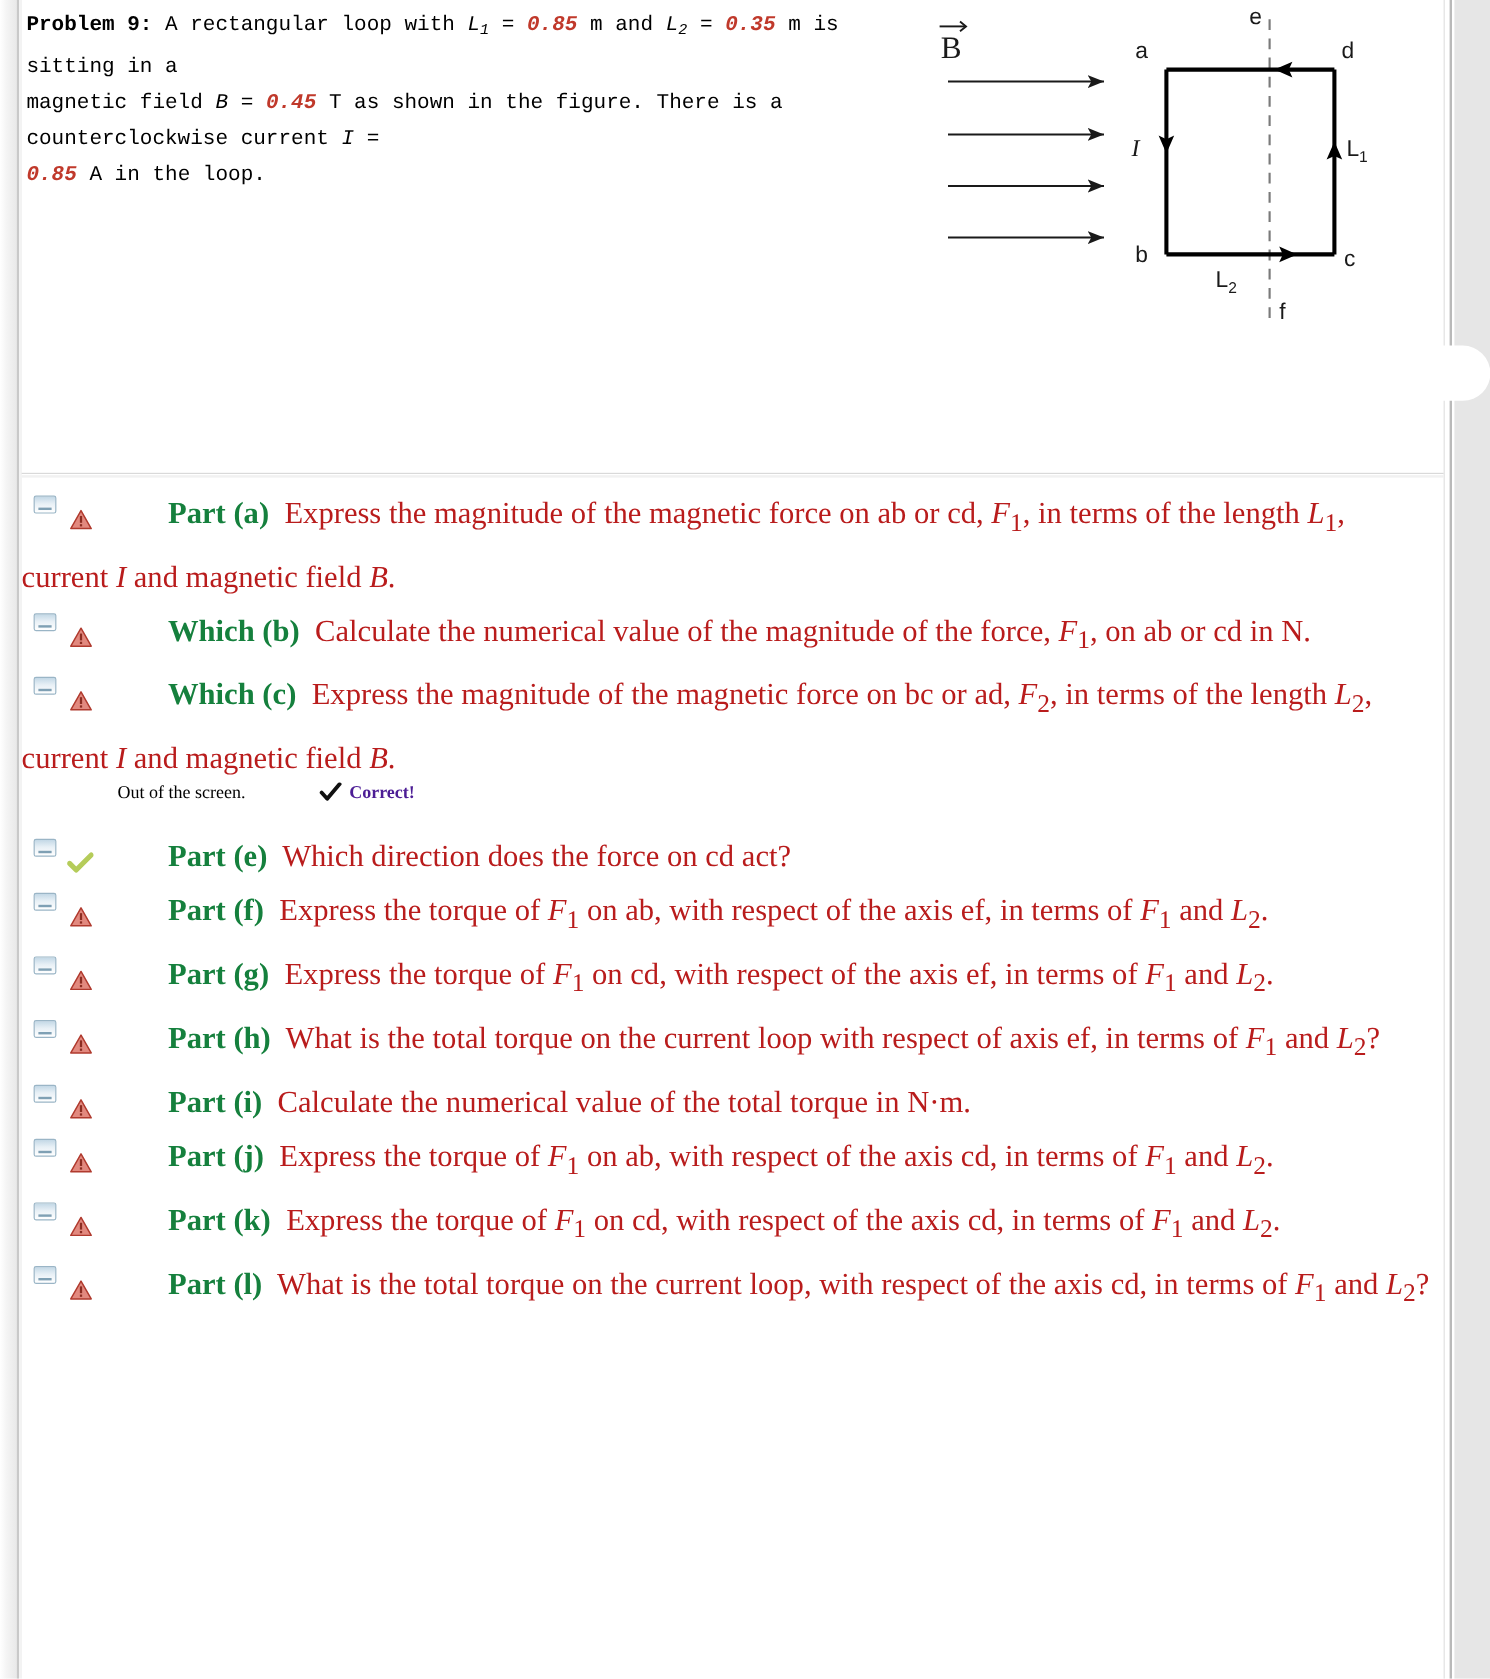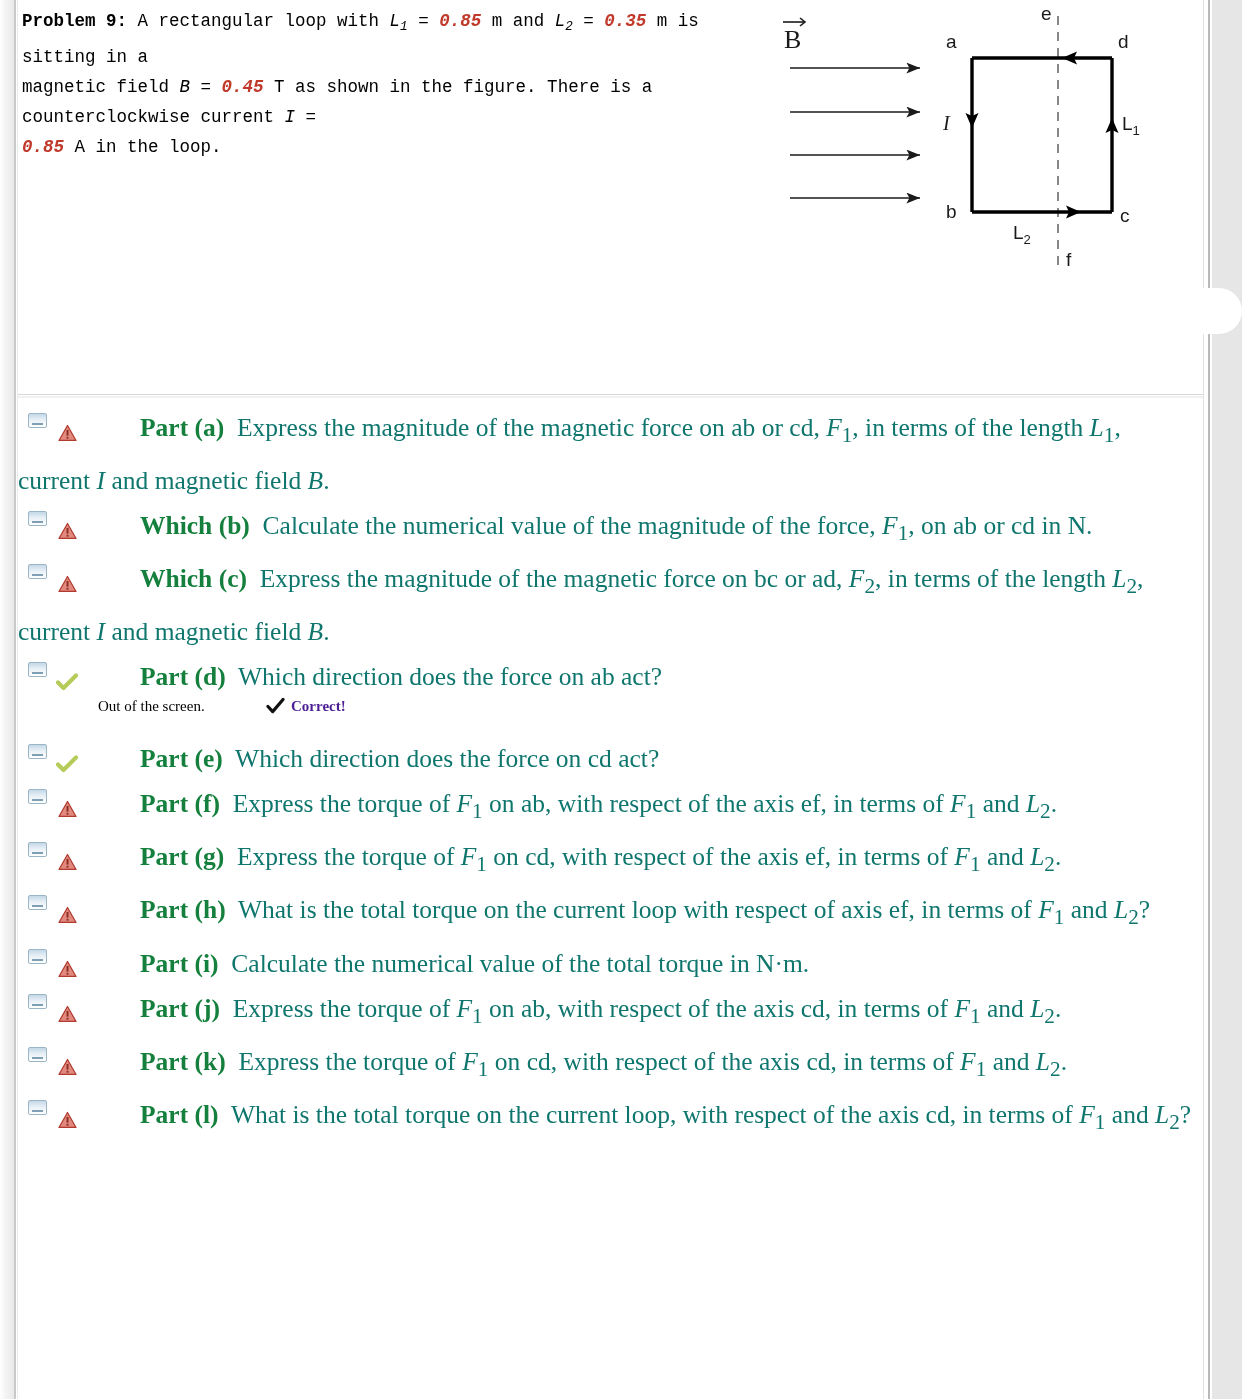--- a/index.html
+++ b/index.html
@@ -94,21 +94,21 @@
   }
   .ico-warn{
     position:absolute;left:40px;top:6px;width:19px;height:18px;
   }
   .ico-check{
     position:absolute;left:38px;top:6px;width:22px;height:18px;
   }
   .part-label{
     color:#15803d;font-weight:bold;
   }
-  .q{color:#0f766e;}
+  .q{color:#b91c1c;}
 
   
   .answer-row{
     font-size:15px;line-height:26px;margin:-6px 0 14px 40px;color:#000;
   }
   .answer-row .ans-text{display:inline-block;min-width:168px;margin-left:40px;}
   .answer-row .tick{display:inline-block;vertical-align:-3px;margin-right:6px;}
   .answer-row .correct{color:#4c1d95;font-weight:bold;font-size:15px;margin-top:44px;}
 </style>
 </head>
@@ -208,23 +208,20 @@
             </svg></span></span><span class="part-label">Which (b)</span><span class="q">&nbsp; Calculate the numerical value of the magnitude of the force, <i>F</i><sub>1</sub>, on ab or cd in N.</span></div>
     </div>
     <div class="part-block">
       <div class="part-line"><span class="part-head"><span class="ico-min"></span><span class="ico-warn"><svg viewBox="0 0 20 19" width="19" height="18">
               <path d="M10 1.6 L19 17.4 L1 17.4 Z" fill="#e2897f" stroke="#b03a2e" stroke-width="1.3" stroke-linejoin="round"></path>
               <rect x="9" y="6.3" width="2" height="6" fill="#8c2d22"></rect>
               <rect x="9" y="13.5" width="2" height="2" fill="#8c2d22"></rect>
             </svg></span></span><span class="part-label">Which (c)</span><span class="q">&nbsp; Express the magnitude of the magnetic force on bc or ad, <i>F</i><sub>2</sub>, in terms of the length <i>L</i><sub>2</sub>, current <i>I</i> and magnetic field <i>B</i>.</span></div>
     </div>
     <div class="part-block">
-      <div class="part-line"><span class="part-head"><span class="ico-min"></span><span class="ico-check"><svg viewBox="0 0 22 18" width="22" height="18">
-              <path d="M2 9.5 L7.5 15 L20 2.5" fill="none" stroke="#b5cc5a" stroke-width="4.2" stroke-linecap="round" stroke-linejoin="round"></path>
-            </svg></span></span><span class="part-label">Part (d)</span><span class="q">&nbsp; Which direction does the force on ab act?</span></div>
       <div class="answer-row"><span class="ans-text">Out of the screen.</span><span class="tick"><svg viewBox="0 0 20 17" width="19" height="16">
             <path d="M2 9 L7 14.5 L18 1.5" fill="none" stroke="#111" stroke-width="3.4" stroke-linecap="round" stroke-linejoin="round"></path>
           </svg></span><span class="correct">Correct!</span></div>
     </div>
     <div class="part-block">
       <div class="part-line"><span class="part-head"><span class="ico-min"></span><span class="ico-check"><svg viewBox="0 0 22 18" width="22" height="18">
               <path d="M2 9.5 L7.5 15 L20 2.5" fill="none" stroke="#b5cc5a" stroke-width="4.2" stroke-linecap="round" stroke-linejoin="round"></path>
             </svg></span></span><span class="part-label">Part (e)</span><span class="q">&nbsp; Which direction does the force on cd act?</span></div>
     </div>
     <div class="part-block">

